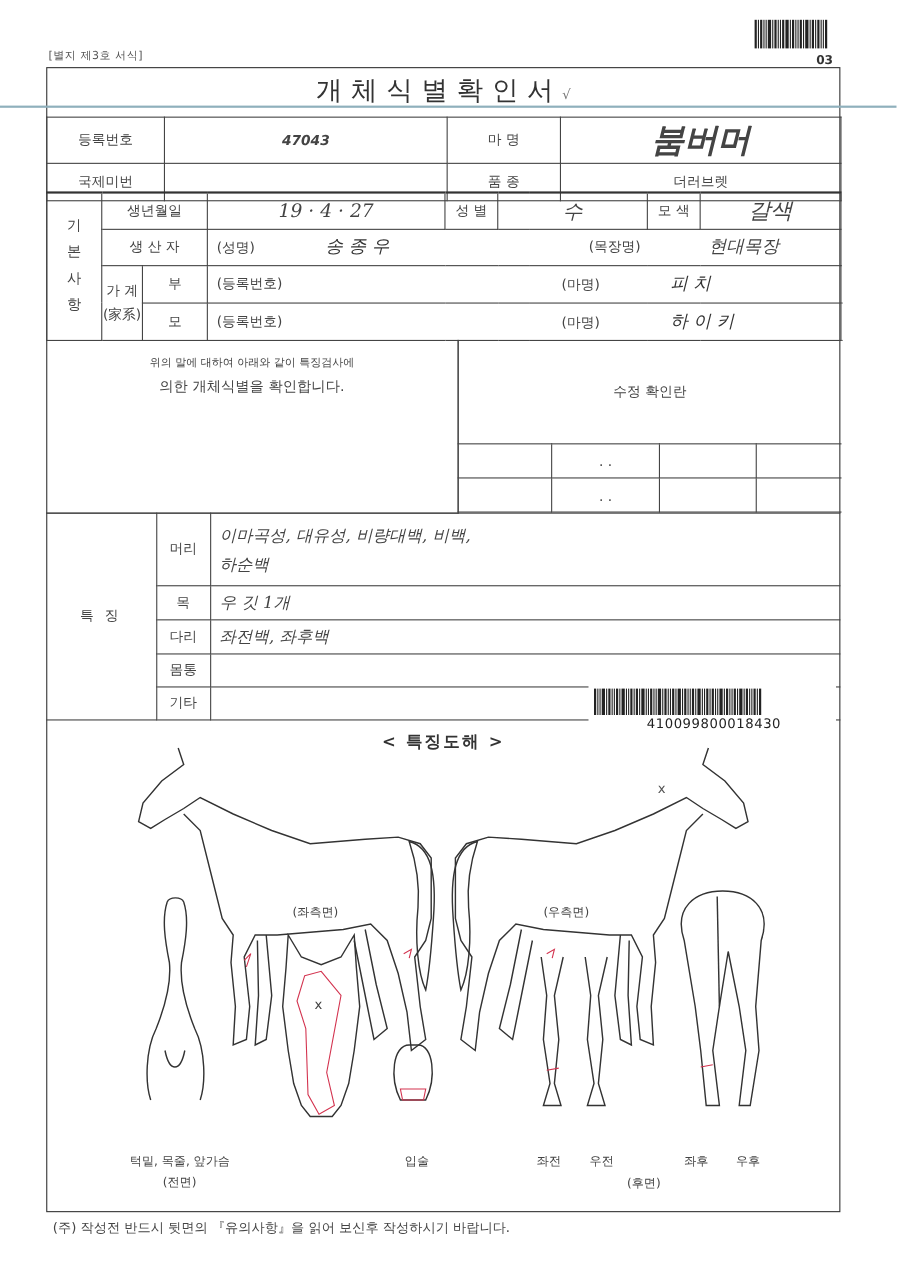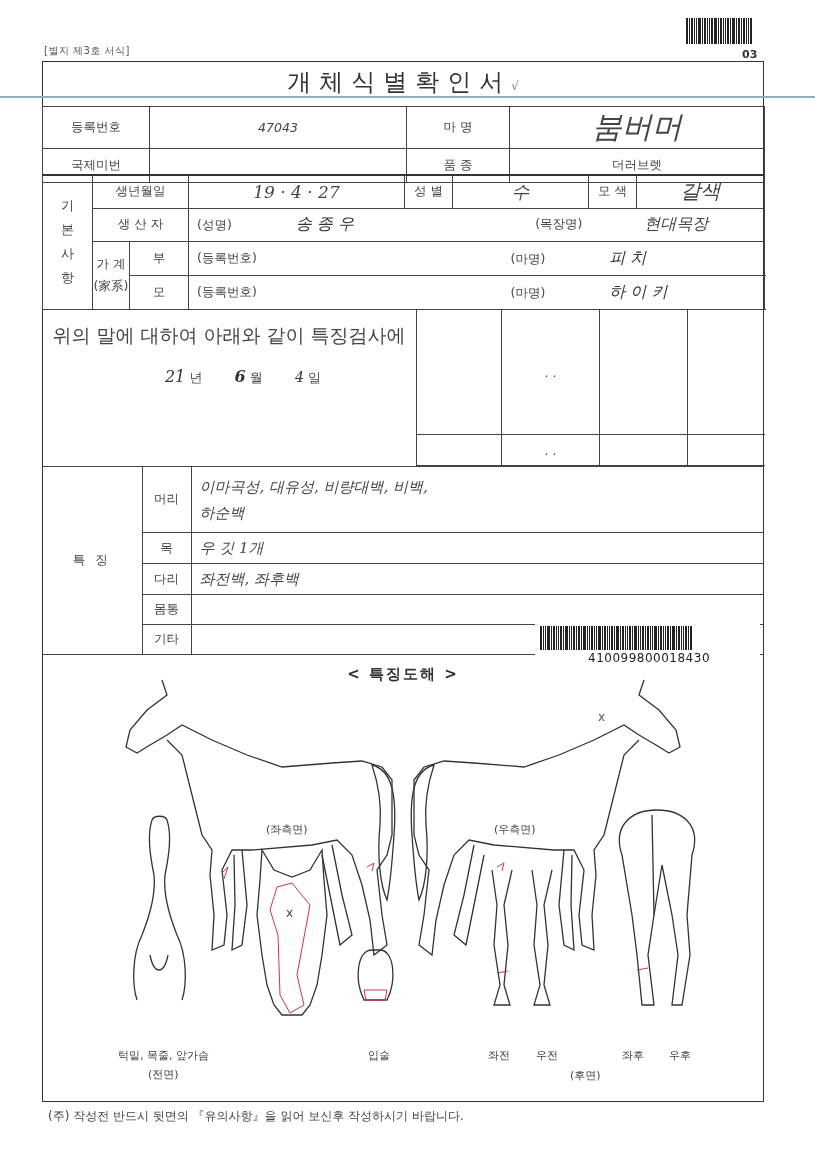--- a/index.html
+++ b/index.html
@@ -10,21 +10,21 @@
   .barcode-top { left:686px; top:18px; width:76px; height:26px; display:flex; gap:1px; }
   .barcode-top span, .barcode-mid span { background:#222; display:block; height:100%; }
   .page-no { left:742px; top:48px; font-size:11px; font-weight:bold; color:#333; }
   .hline-scan { left:0; top:96px; width:815px; height:2px; background:#8fb0bc; }
   .outer { left:42px; top:61px; width:722px; height:1041px; border:1.5px solid #333; box-sizing:border-box; }
   .title { left:42px; top:66px; width:722px; text-align:center; font-size:24px; letter-spacing:8px; color:#333; }
   .title .check { font-size:12px; color:#777; letter-spacing:0; }
   table.grid { border-collapse:collapse; position:absolute; table-layout:fixed; }
   table.grid td { border:1px solid #444; padding:0; text-align:center; font-size:12.5px; color:#444; height:100%; }
   .hand { font-family:"DejaVu Serif", serif; font-style:italic; color:#333;margin-left:28px; }
-  .hand-big { font-size:28px; font-weight:normal; color:#333; font-style:italic; }
+  .hand-big { font-size:28px; font-weight:bold; color:#333; font-style:italic; }
   .left { text-align:left !important; padding-left:8px !important; }
   .thick-top { border-top:2px solid #333 !important; }
   .diagram-title { left:42px; top:665px; width:722px; text-align:center; font-size:15px; font-weight:bold; letter-spacing:2px; color:#333; }
   .barcode-mid { left:540px; top:626px; width:215px; height:24px; display:flex; gap:1px; }
   .barcode-num { left:588px; top:651px; font-size:12px; color:#222; letter-spacing:0.5px; }
   .footnote { left:48px; top:1108px; font-size:12px; color:#444; }
   svg .ln { fill:none; stroke:#333; stroke-width:1.3; }
   svg .red { fill:none; stroke:#d3334f; stroke-width:1; }
 </style>
 </head>
@@ -145,39 +145,35 @@
     <td colspan="3" class="left" style="border-left:none; border-right:none; padding-left:30px !important">
       <span>(마명)</span>
       <span class="hand" style="font-size:16px; margin-left:60px">하 이 키</span>
     </td>
     <td style="border-left:none"></td>
   </tr>
 </tbody>
   </table>
 
 <div class="abs" style="left:42px; top:309px; width:374px; height:157px; border-right:1px solid #444; border-bottom:1px solid #444;">
-  <div style="text-align:center; font-size:19px; color:#444; margin-top:14px;">위의 말에 대하여 아래와 같이 특징검사에</div>
-  <div style="text-align:center; font-size:13px; color:#444; margin-top:18px;">
-    <span class="hand" style="font-size:16px">21</span>
-    <span>년</span>
-    <span class="hand" style="font-size:16px; font-weight:bold">6</span>
-    <span>월</span>
-    <span class="hand" style="font-size:14px">4</span>
-    <span>일</span>
-  </div>
+  <div style="text-align:center; font-size:10px; color:#444; margin-top:14px;">위의 말에 대하여 아래와 같이 특징검사에</div>
+  <div style="text-align:center; font-size:13px; color:#444; margin-top:5px;">의한 개체식별을 확인합니다.</div>
 </div>
 
 <table class="grid" style="left:416px; top:309px; width:348px; height:157px;">
   <colgroup>
       <col style="width:85px">
       <col style="width:98px">
       <col style="width:88px">
       <col style="width:77px">
     </colgroup>
   <tbody>
+      <tr style="height:33px">
+        <td colspan="4" style="border-top:none; border-right:none">수정 확인란</td>
+      </tr>
   <tr style="height:31px">
     <td></td>
     <td>.   .</td>
     <td></td>
     <td style="border-right:none"></td>
   </tr>
   <tr style="height:31px">
     <td></td>
     <td>.   .</td>
     <td></td>

